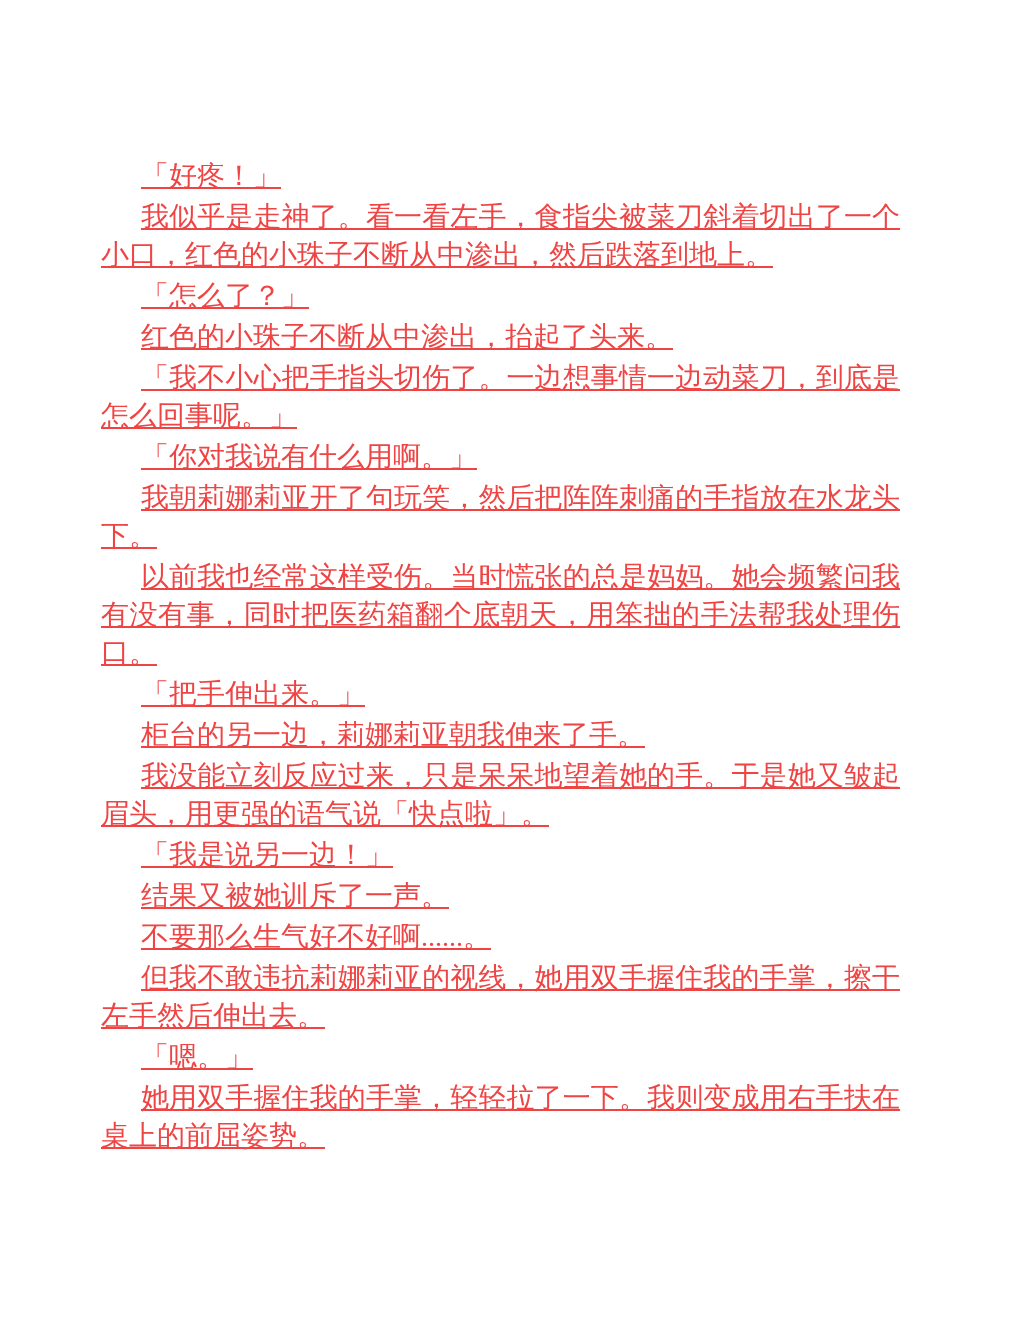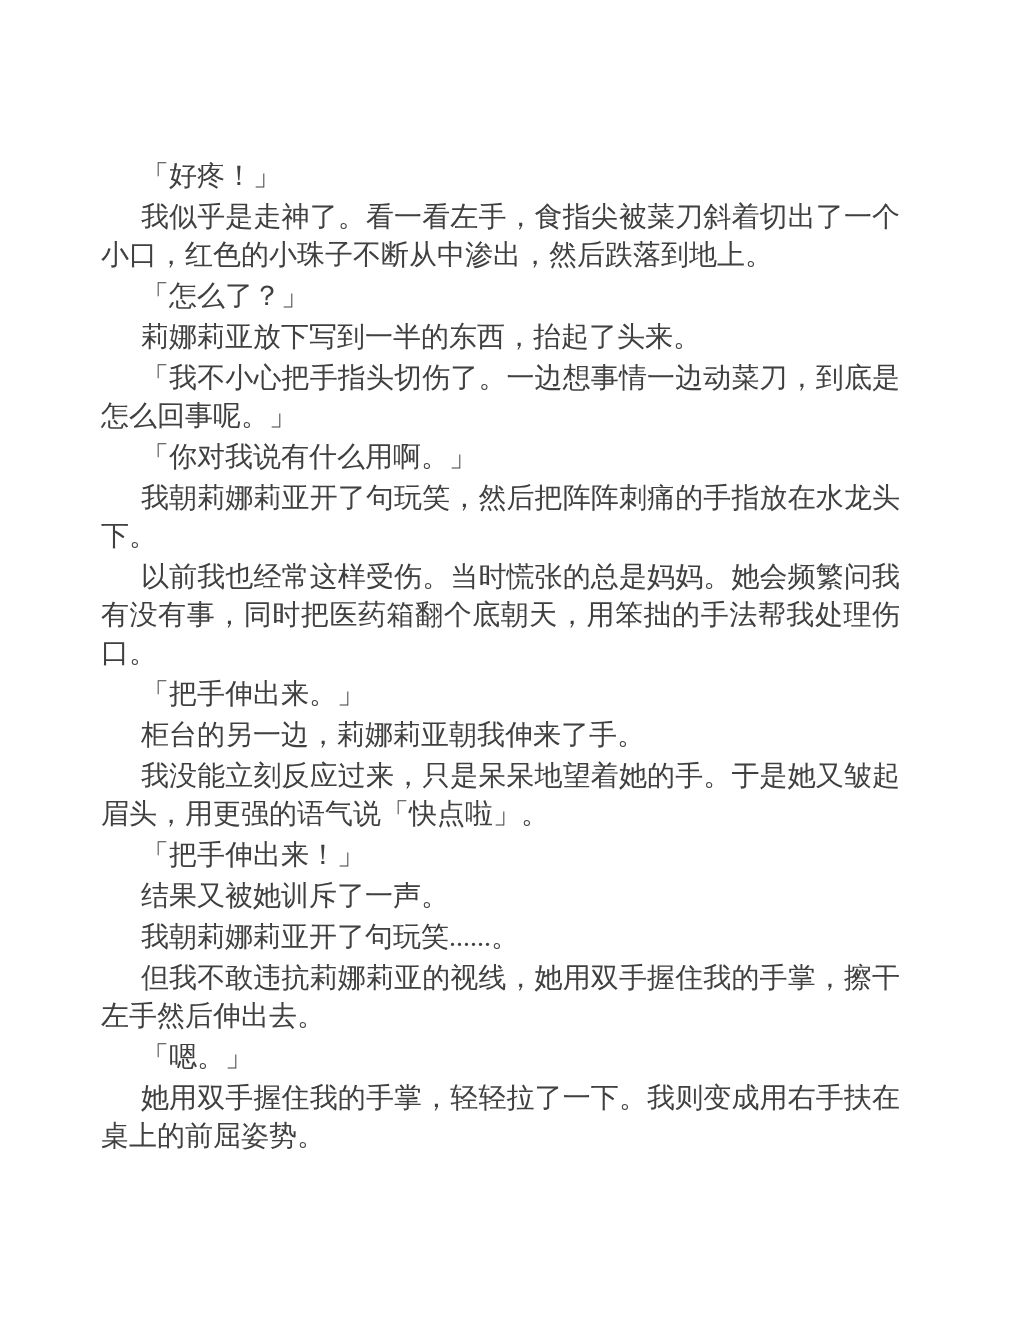--- a/index.html
+++ b/index.html
@@ -27,43 +27,44 @@
     top: 157px;
     left: 101px;
     width: 799px;
   }
   .text-block p {
     margin: 0 0 3px 0;
     padding: 0;
     font-family: "Liberation Serif", "DejaVu Serif", serif;
     font-size: 28px;
     line-height: 38px;
-    color: #404040;
+    color: #ef4444;
     text-align: justify;
     text-indent: 40px;
     letter-spacing: 0px;
     word-break: break-all;
+    text-decoration: underline;
   }
 </style>
 </head>
 <body>
 
 <div class="page">
   <div class="text-block">
     <p>「好疼！」</p>
     <p>我似乎是走神了。看一看左手，食指尖被菜刀斜着切出了一个小口，红色的小珠子不断从中渗出，然后跌落到地上。</p>
     <p>「怎么了？」</p>
-    <p>莉娜莉亚放下写到一半的东西，抬起了头来。</p>
+    <p>红色的小珠子不断从中渗出，抬起了头来。</p>
     <p>「我不小心把手指头切伤了。一边想事情一边动菜刀，到底是怎么回事呢。」</p>
     <p>「你对我说有什么用啊。」</p>
     <p>我朝莉娜莉亚开了句玩笑，然后把阵阵刺痛的手指放在水龙头下。</p>
     <p>以前我也经常这样受伤。当时慌张的总是妈妈。她会频繁问我有没有事，同时把医药箱翻个底朝天，用笨拙的手法帮我处理伤口。</p>
     <p>「把手伸出来。」</p>
     <p>柜台的另一边，莉娜莉亚朝我伸来了手。</p>
     <p>我没能立刻反应过来，只是呆呆地望着她的手。于是她又皱起眉头，用更强的语气说「快点啦」。</p>
-    <p>「把手伸出来！」</p>
+    <p>「我是说另一边！」</p>
     <p>结果又被她训斥了一声。</p>
-    <p>我朝莉娜莉亚开了句玩笑......。</p>
+    <p>不要那么生气好不好啊......。</p>
     <p>但我不敢违抗莉娜莉亚的视线，她用双手握住我的手掌，擦干左手然后伸出去。</p>
     <p>「嗯。」</p>
     <p>她用双手握住我的手掌，轻轻拉了一下。我则变成用右手扶在桌上的前屈姿势。</p>
   </div>
 </div>
 
 </body></html>

